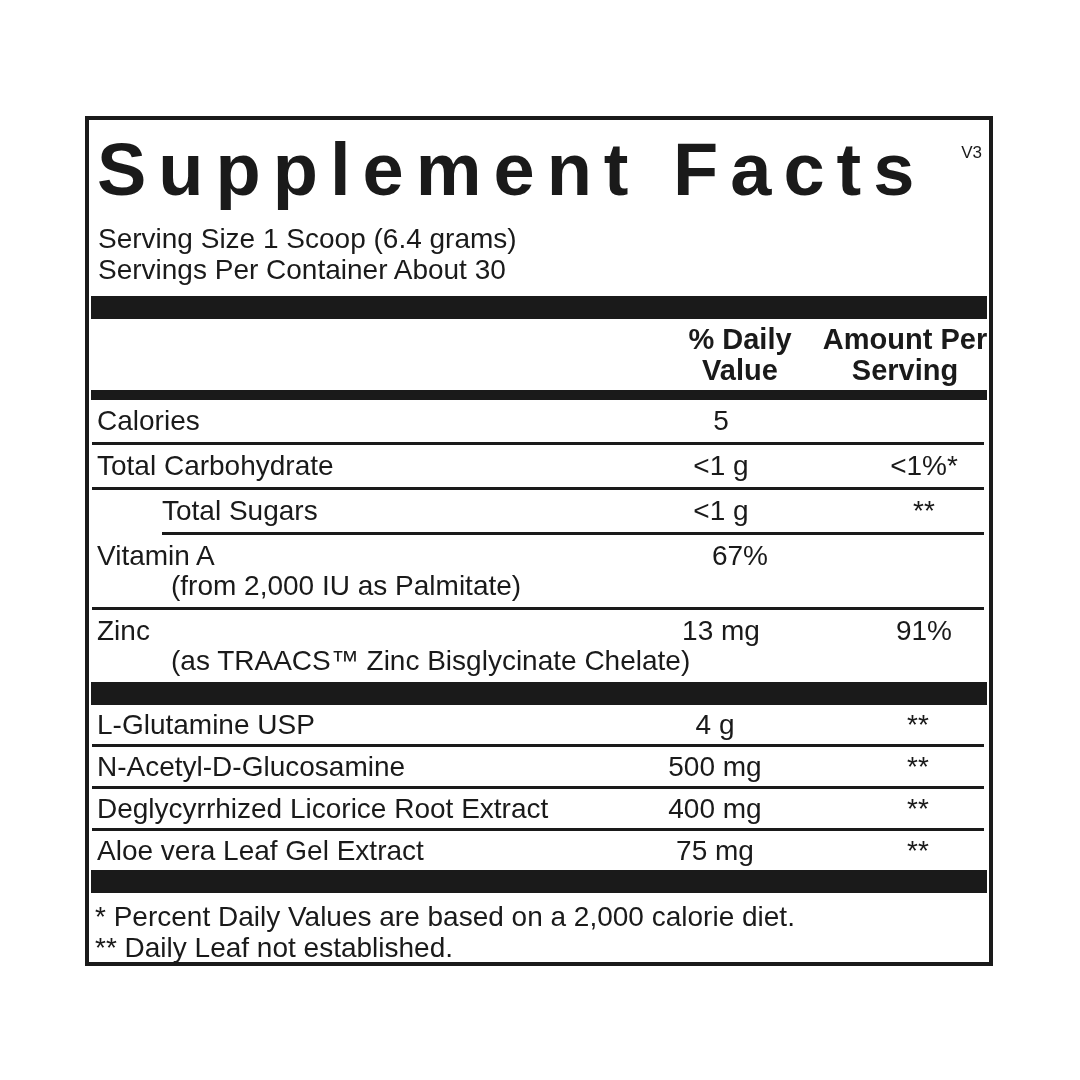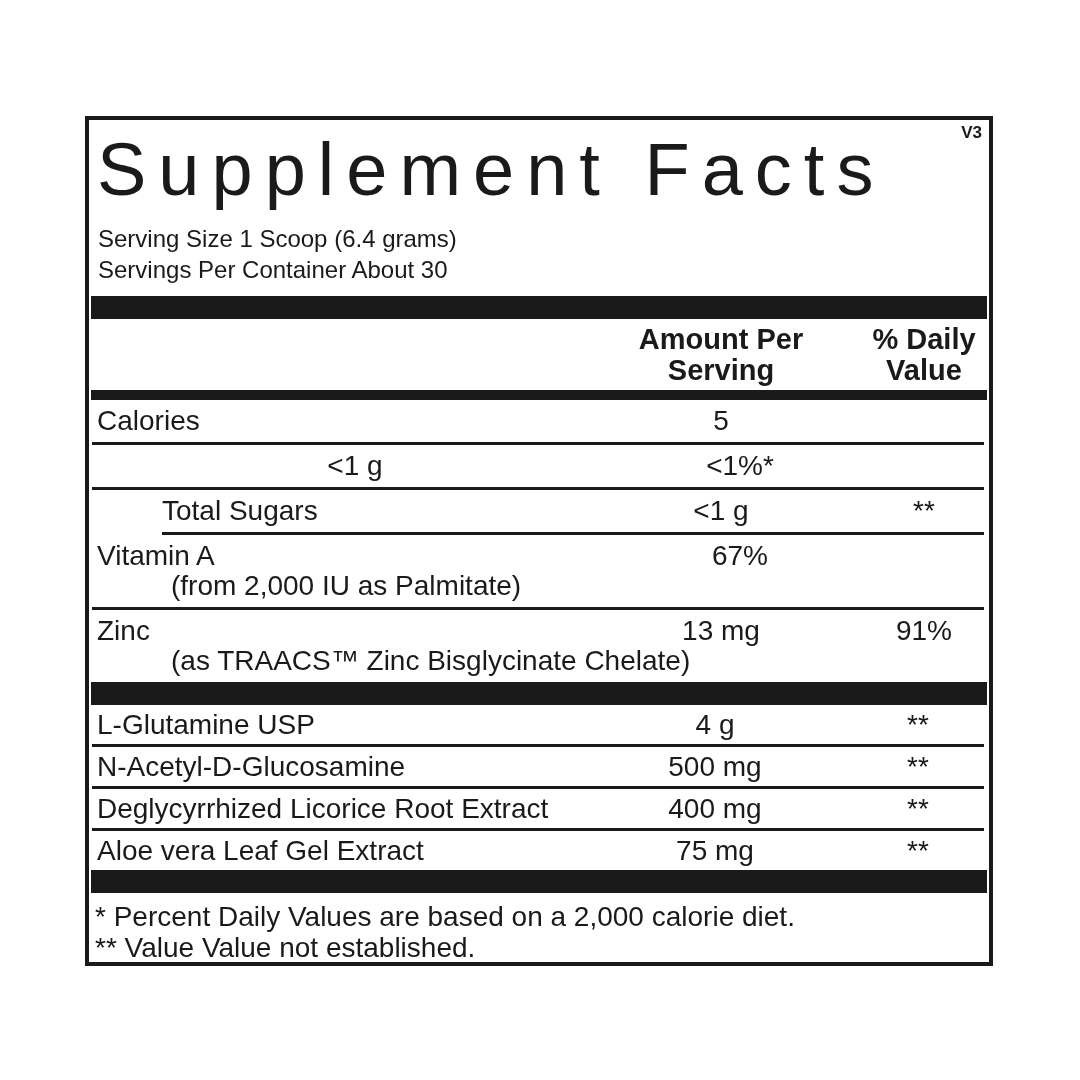--- a/index.html
+++ b/index.html
@@ -13,34 +13,34 @@
   }
   .label-box {
     position: absolute;
     left: 85px; top: 116px;
     width: 908px; height: 850px;
     border: 4px solid #1a1a1a;
     background: #ffffff;
   }
   .title {
     font-size: 74px;
-    font-weight: normal;
+    font-weight: bold;
     letter-spacing: 12px;
     line-height: 74px;
     margin: 13px 0 16px 8px;
     white-space: nowrap;
   }
   .version {
     position: absolute;
-    top: 3px; right: 7px;
+    top: 23px; right: 7px;
     font-size: 17px;
-    font-weight: bold;
+    font-weight: normal;
     letter-spacing: 0;
   }
-  .serving-line { font-size: 24px; line-height: 31px; margin-left: 9px; }
+  .serving-line { font-size: 28px; line-height: 31px; margin-left: 9px; }
   .serving-block { margin-top: 3px; }
   .bar { background: #1a1a1a; margin: 0 2px; }
   .bar-thick { height: 23px; }
   .bar-thin  { height: 10px; }
   .bar-top   { margin-top: 11px; }
   .grid {
     display: grid;
     grid-template-columns: 1fr 200px 168px;
   }
   .header-row { padding: 5px 0 4px 0; }
@@ -73,45 +73,46 @@
 
   <div class="serving-block">
     <div class="serving-line">Serving Size 1 Scoop (6.4 grams)</div>
     <div class="serving-line">Servings Per Container About 30</div>
   </div>
 
   <div class="bar bar-thick bar-top"></div>
 
   <div class="grid header-row">
     <div></div>
+    <div class="hdr hdr-dv">
+      <div>% Daily</div>
+      <div>Value</div>
+    </div>
     <div class="hdr">
       <div>Amount Per</div>
       <div>Serving</div>
-    </div>
-    <div class="hdr hdr-dv">
-      <div>% Daily</div>
-      <div>Value</div>
     </div>
   </div>
 
   <div class="bar bar-thin"></div>
 
   <div class="rows-main">
 
     <div class="row">
       <div class="grid row-line">
         <div class="cell-name">Calories</div>
         <div class="cell-amount">5</div>
         <div class="cell-dv"></div>
       </div>
     </div>
     <div class="sep"></div>
 
     <div class="row">
       <div class="grid row-line">
+        <div class="cell-name">Total Carbohydrate</div>
         <div class="cell-amount">&lt;1 g</div>
         <div class="cell-dv">&lt;1%*</div>
       </div>
     </div>
     <div class="sep"></div>
 
     <div class="row">
       <div class="grid row-line">
         <div class="cell-name indent">Total Sugars</div>
         <div class="cell-amount">&lt;1 g</div>
@@ -178,16 +179,16 @@
         <div class="cell-dv">**</div>
       </div>
     </div>
 
   </div>
 
   <div class="bar bar-thick"></div>
 
   <div class="footnotes">
     <div class="footnote-line">* Percent Daily Values are based on a 2,000 calorie diet.</div>
-    <div class="footnote-line">** Value Value not established.</div>
+    <div class="footnote-line">** Daily Leaf not established.</div>
   </div>
 
 </div>
 
 </body></html>

